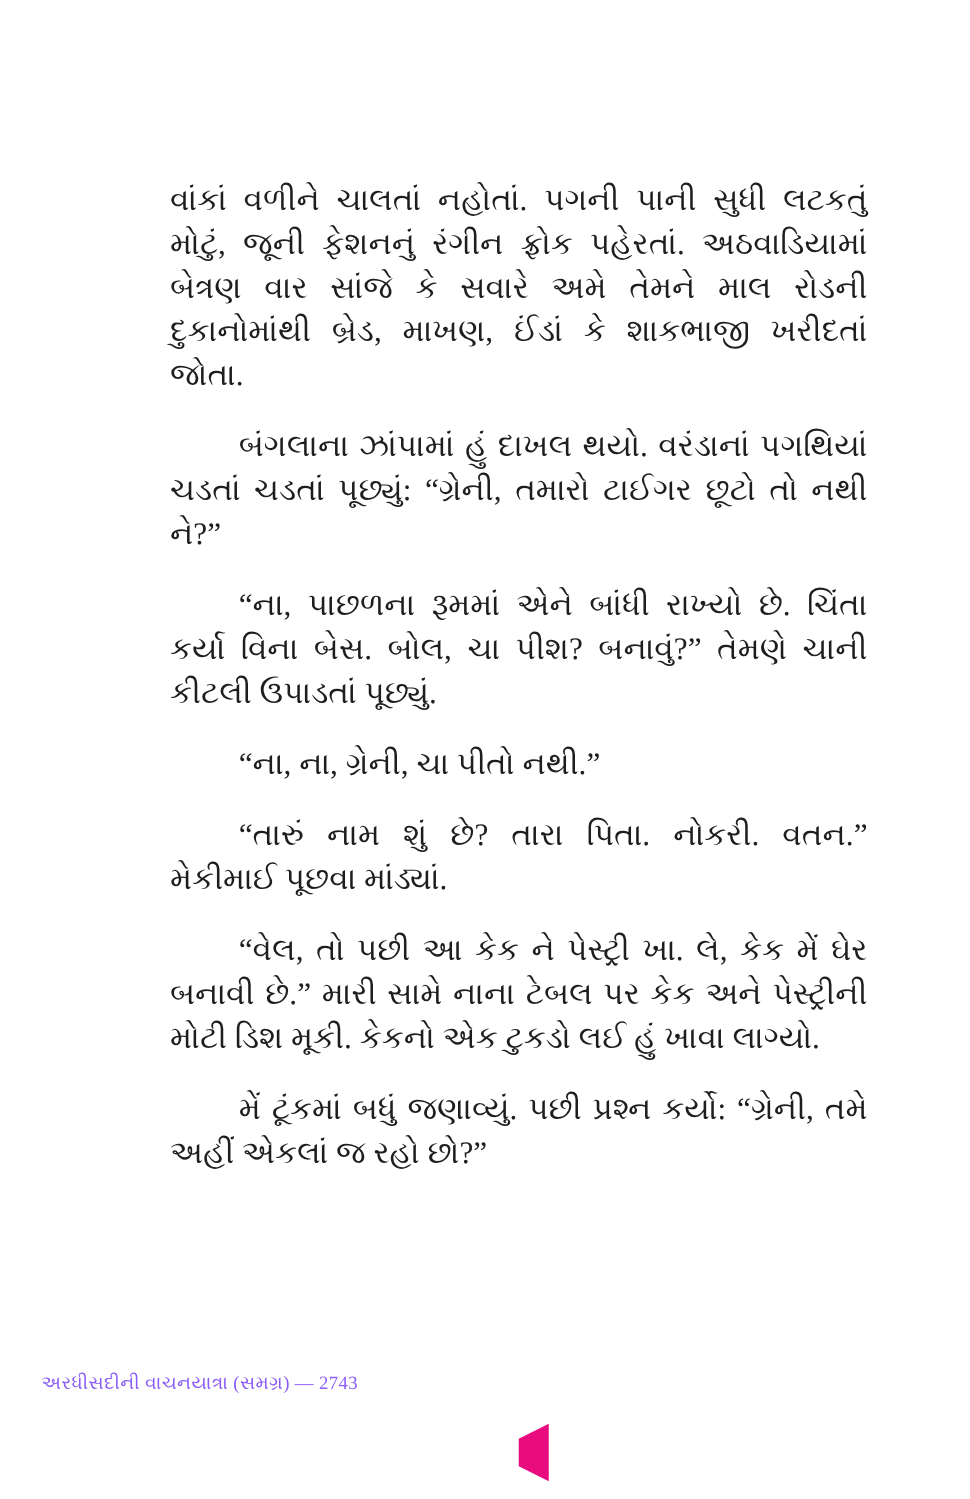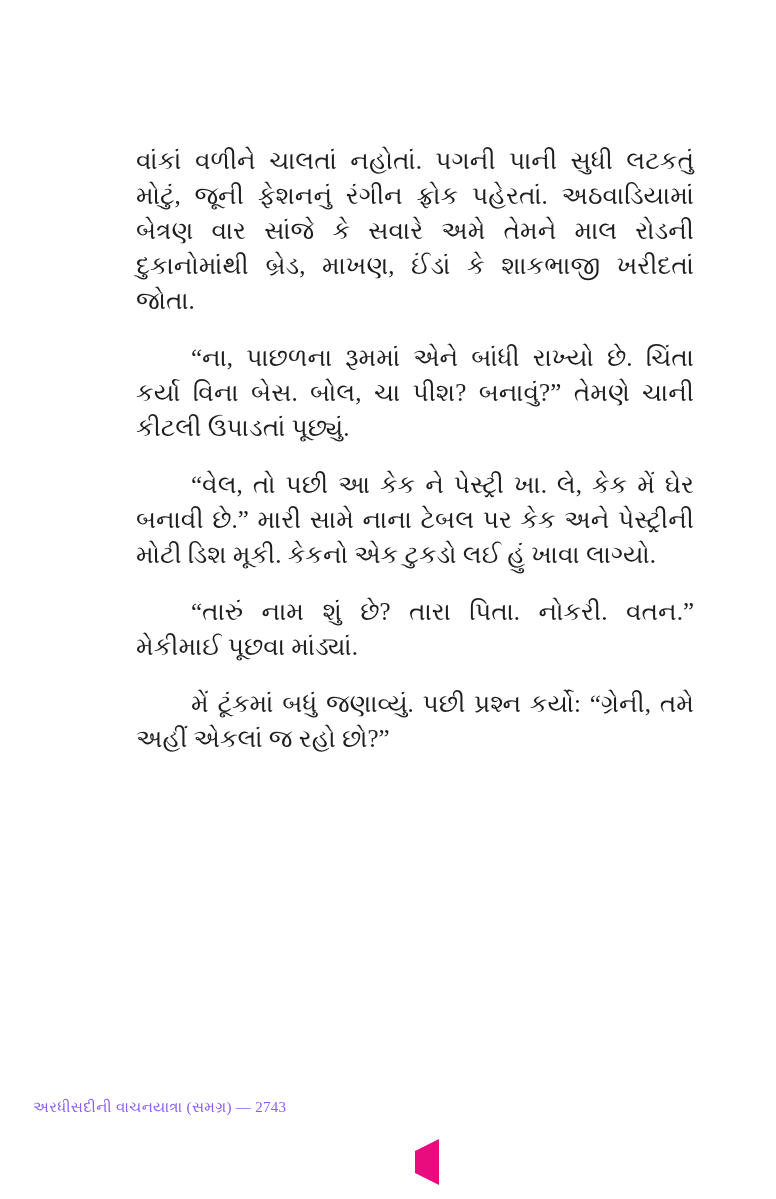--- a/index.html
+++ b/index.html
@@ -63,23 +63,25 @@
     cursor: pointer;
   }
 </style>
 </head>
 <body>
 
 <div class="page">
 
   <div class="body-text">
     <p class="continuation">વાંકાં વળીને ચાલતાં નહોતાં. પગની પાની સુધી લટકતું મોટું, જૂની ફેશનનું રંગીન ફ્રોક પહેરતાં. અઠવાડિયામાં બેત્રણ વાર સાંજે કે સવારે અમે તેમને માલ રોડની દુકાનોમાંથી બ્રેડ, માખણ, ઈંડાં કે શાકભાજી ખરીદતાં જોતા.</p>
+    <p>બંગલાના ઝાંપામાં હું દાખલ થયો. વરંડાનાં પગથિયાં ચડતાં ચડતાં પૂછ્યું: “ગ્રેની, તમારો ટાઈગર છૂટો તો નથી ને?”</p>
     <p>“ના, પાછળના રૂમમાં એને બાંધી રાખ્યો છે. ચિંતા કર્યા વિના બેસ. બોલ, ચા પીશ? બનાવું?” તેમણે ચાની કીટલી ઉપાડતાં પૂછ્યું.</p>
+    <p>“ના, ના, ગ્રેની, ચા પીતો નથી.”</p>
+    <p>“તારું નામ શું છે? તારા પિતા. નોકરી. વતન.” મેકીમાઈ પૂછવા માંડ્યાં.</p>
     <p>“વેલ, તો પછી આ કેક ને પેસ્ટ્રી ખા. લે, કેક મેં ઘેર બનાવી છે.” મારી સામે નાના ટેબલ પર કેક અને પેસ્ટ્રીની મોટી ડિશ મૂકી. કેકનો એક ટુકડો લઈ હું ખાવા લાગ્યો.</p>
-    <p>“તારું નામ શું છે? તારા પિતા. નોકરી. વતન.” મેકીમાઈ પૂછવા માંડ્યાં.</p>
     <p>મેં ટૂંકમાં બધું જણાવ્યું. પછી પ્રશ્ન કર્યો: “ગ્રેની, તમે અહીં એકલાં જ રહો છો?”</p>
   </div>
 
   <div class="footer-line">અરધીસદીની વાચનયાત્રા (સમગ્ર) — 2743</div>
 
   <div class="nav-triangle"></div>
 
 </div>
 
 </body></html>

